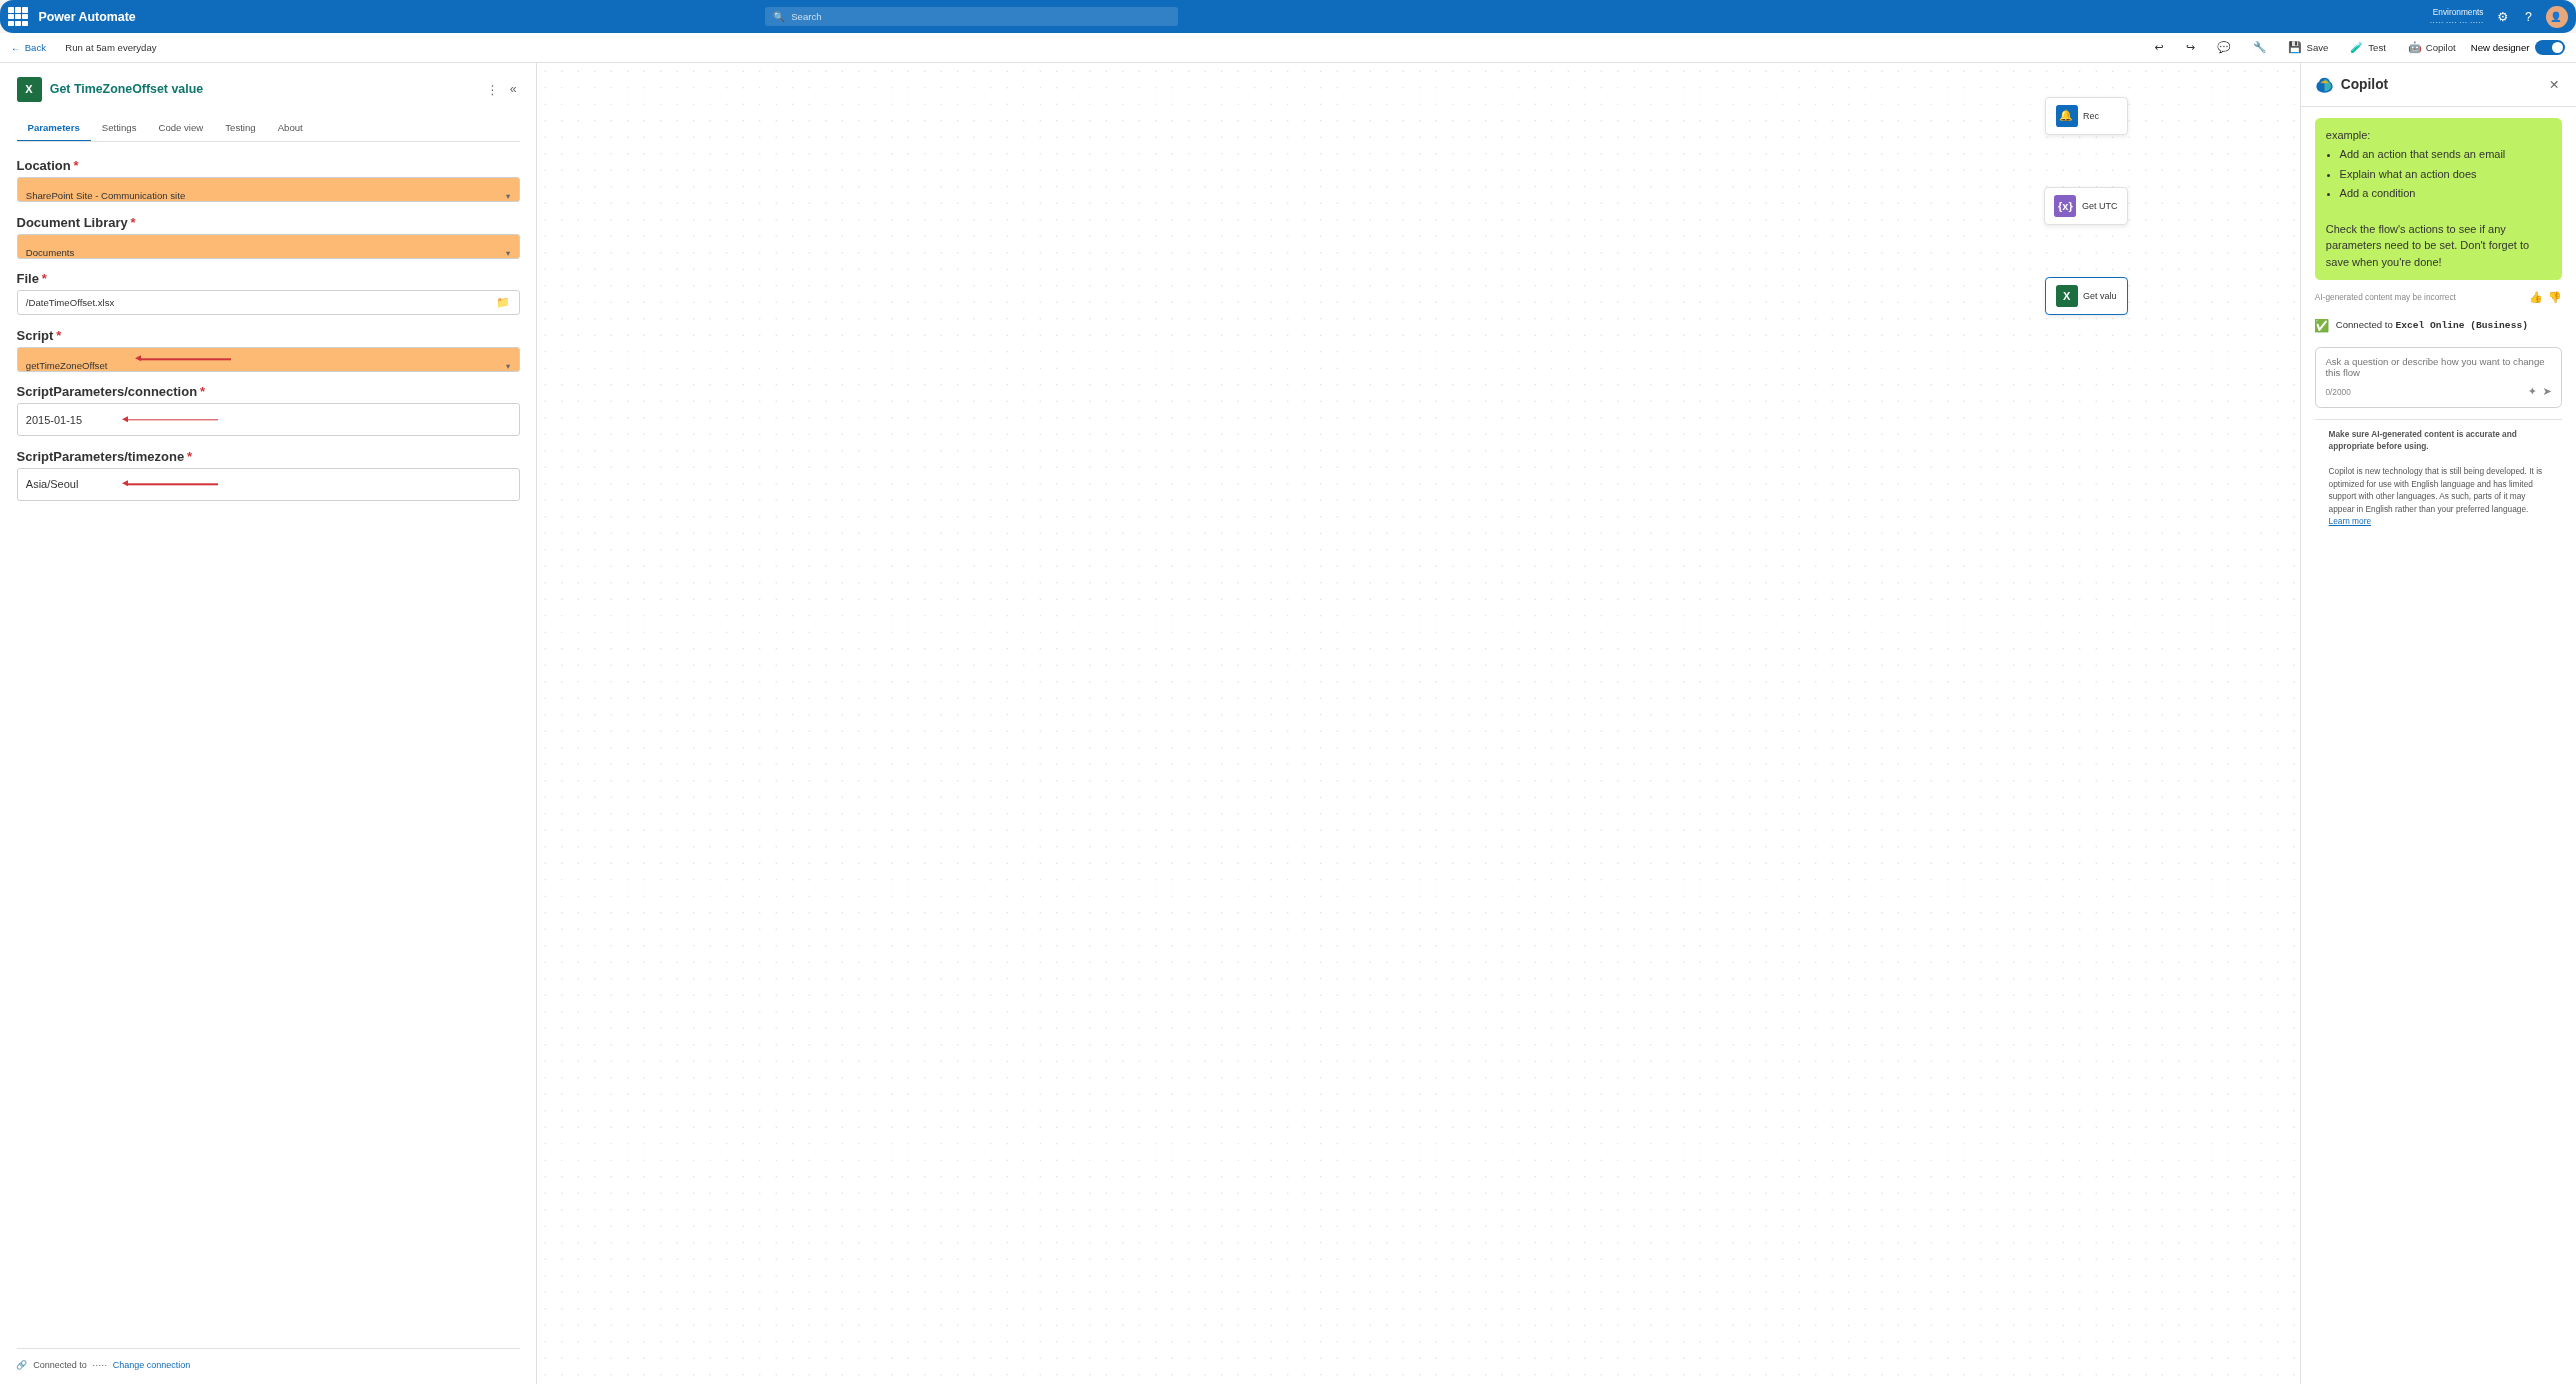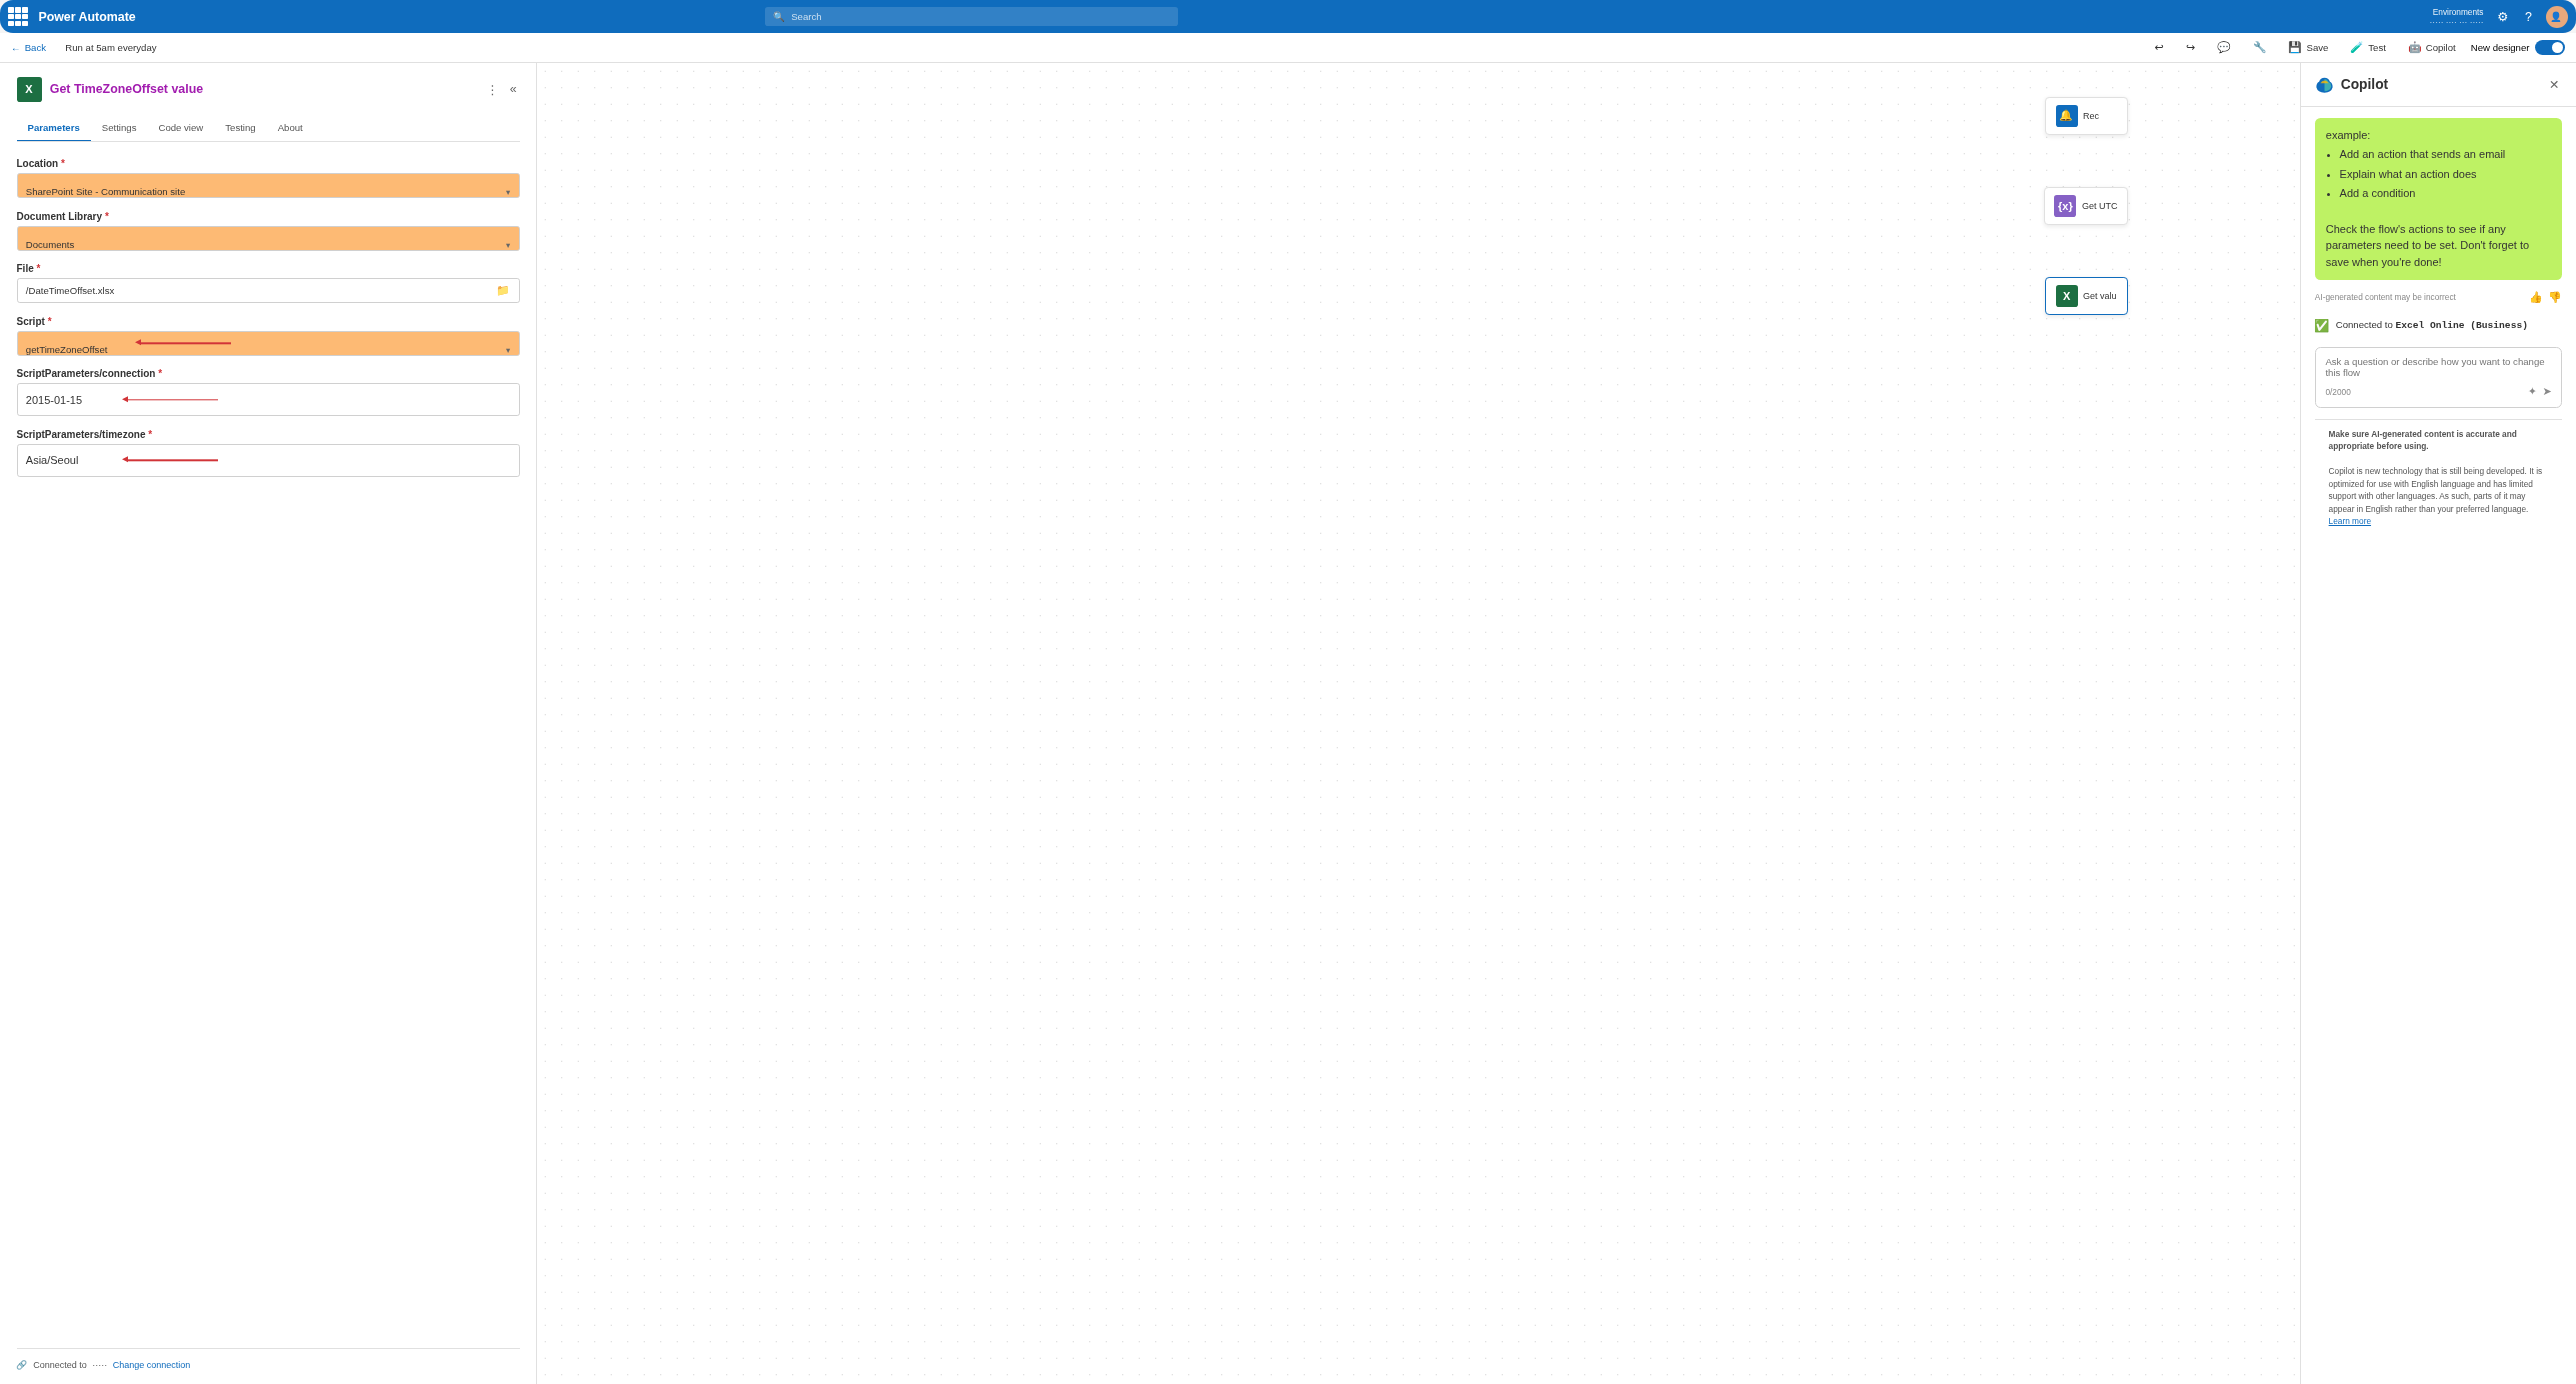--- a/index.html
+++ b/index.html
@@ -98,36 +98,36 @@
       margin-bottom: 13.8px;
     }
     .panel-title-section { display: flex; align-items: center; gap: 8.3px; }
     .excel-icon {
       width: 25px; height: 25px;
       background: #1d6f42;
       display: flex; align-items: center; justify-content: center;
       color: white; font-weight: bold; font-size: 11px;
       border-radius: 2.8px;
     }
-    .panel-title { font-size: 12.4px; font-weight: 600; color: #a21caf; }
+    .panel-title { font-size: 12.4px; font-weight: 600; color: #0f766e; }
     .panel-actions { display: flex; gap: 5.5px; }
     .panel-action-btn { background: transparent; border: none; cursor: pointer; font-size: 12.4px; color: #666; padding: 2.8px; }
 
     
     .tabs { display: flex; gap: 0; border-bottom: 0.7px solid #e0e0e0; margin-bottom: 16.5px; }
     .tab {
       padding: 6.9px 11px; cursor: pointer; font-size: 9.6px; color: #555;
       border-bottom: 1.4px solid transparent; margin-bottom: -0.7px;
     }
     .tab.active { color: #0f6cbd; border-bottom-color: #0f6cbd; font-weight: 600; }
 
     
     .form-group { margin-bottom: 12.4px; }
     .form-label {
-      font-size: 10px; font-weight: 600; color: #333; margin-bottom: 4.1px;
+      font-size: 13px; font-weight: 600; color: #333; margin-bottom: 4.1px;
       display: flex; align-items: flex-start; gap: 2.8px;
     }
     .required { color: #d13438; }
     .form-select {
       width: 100%; height: 25px;
       border: 0.7px solid #d0d0d0; border-radius: 2.8px;
       background: #fdba74; padding: 0 8.3px;
       display: flex; align-items: flex-end; justify-content: space-between;
       cursor: pointer; font-size: 9.6px; color: #333;
     }

